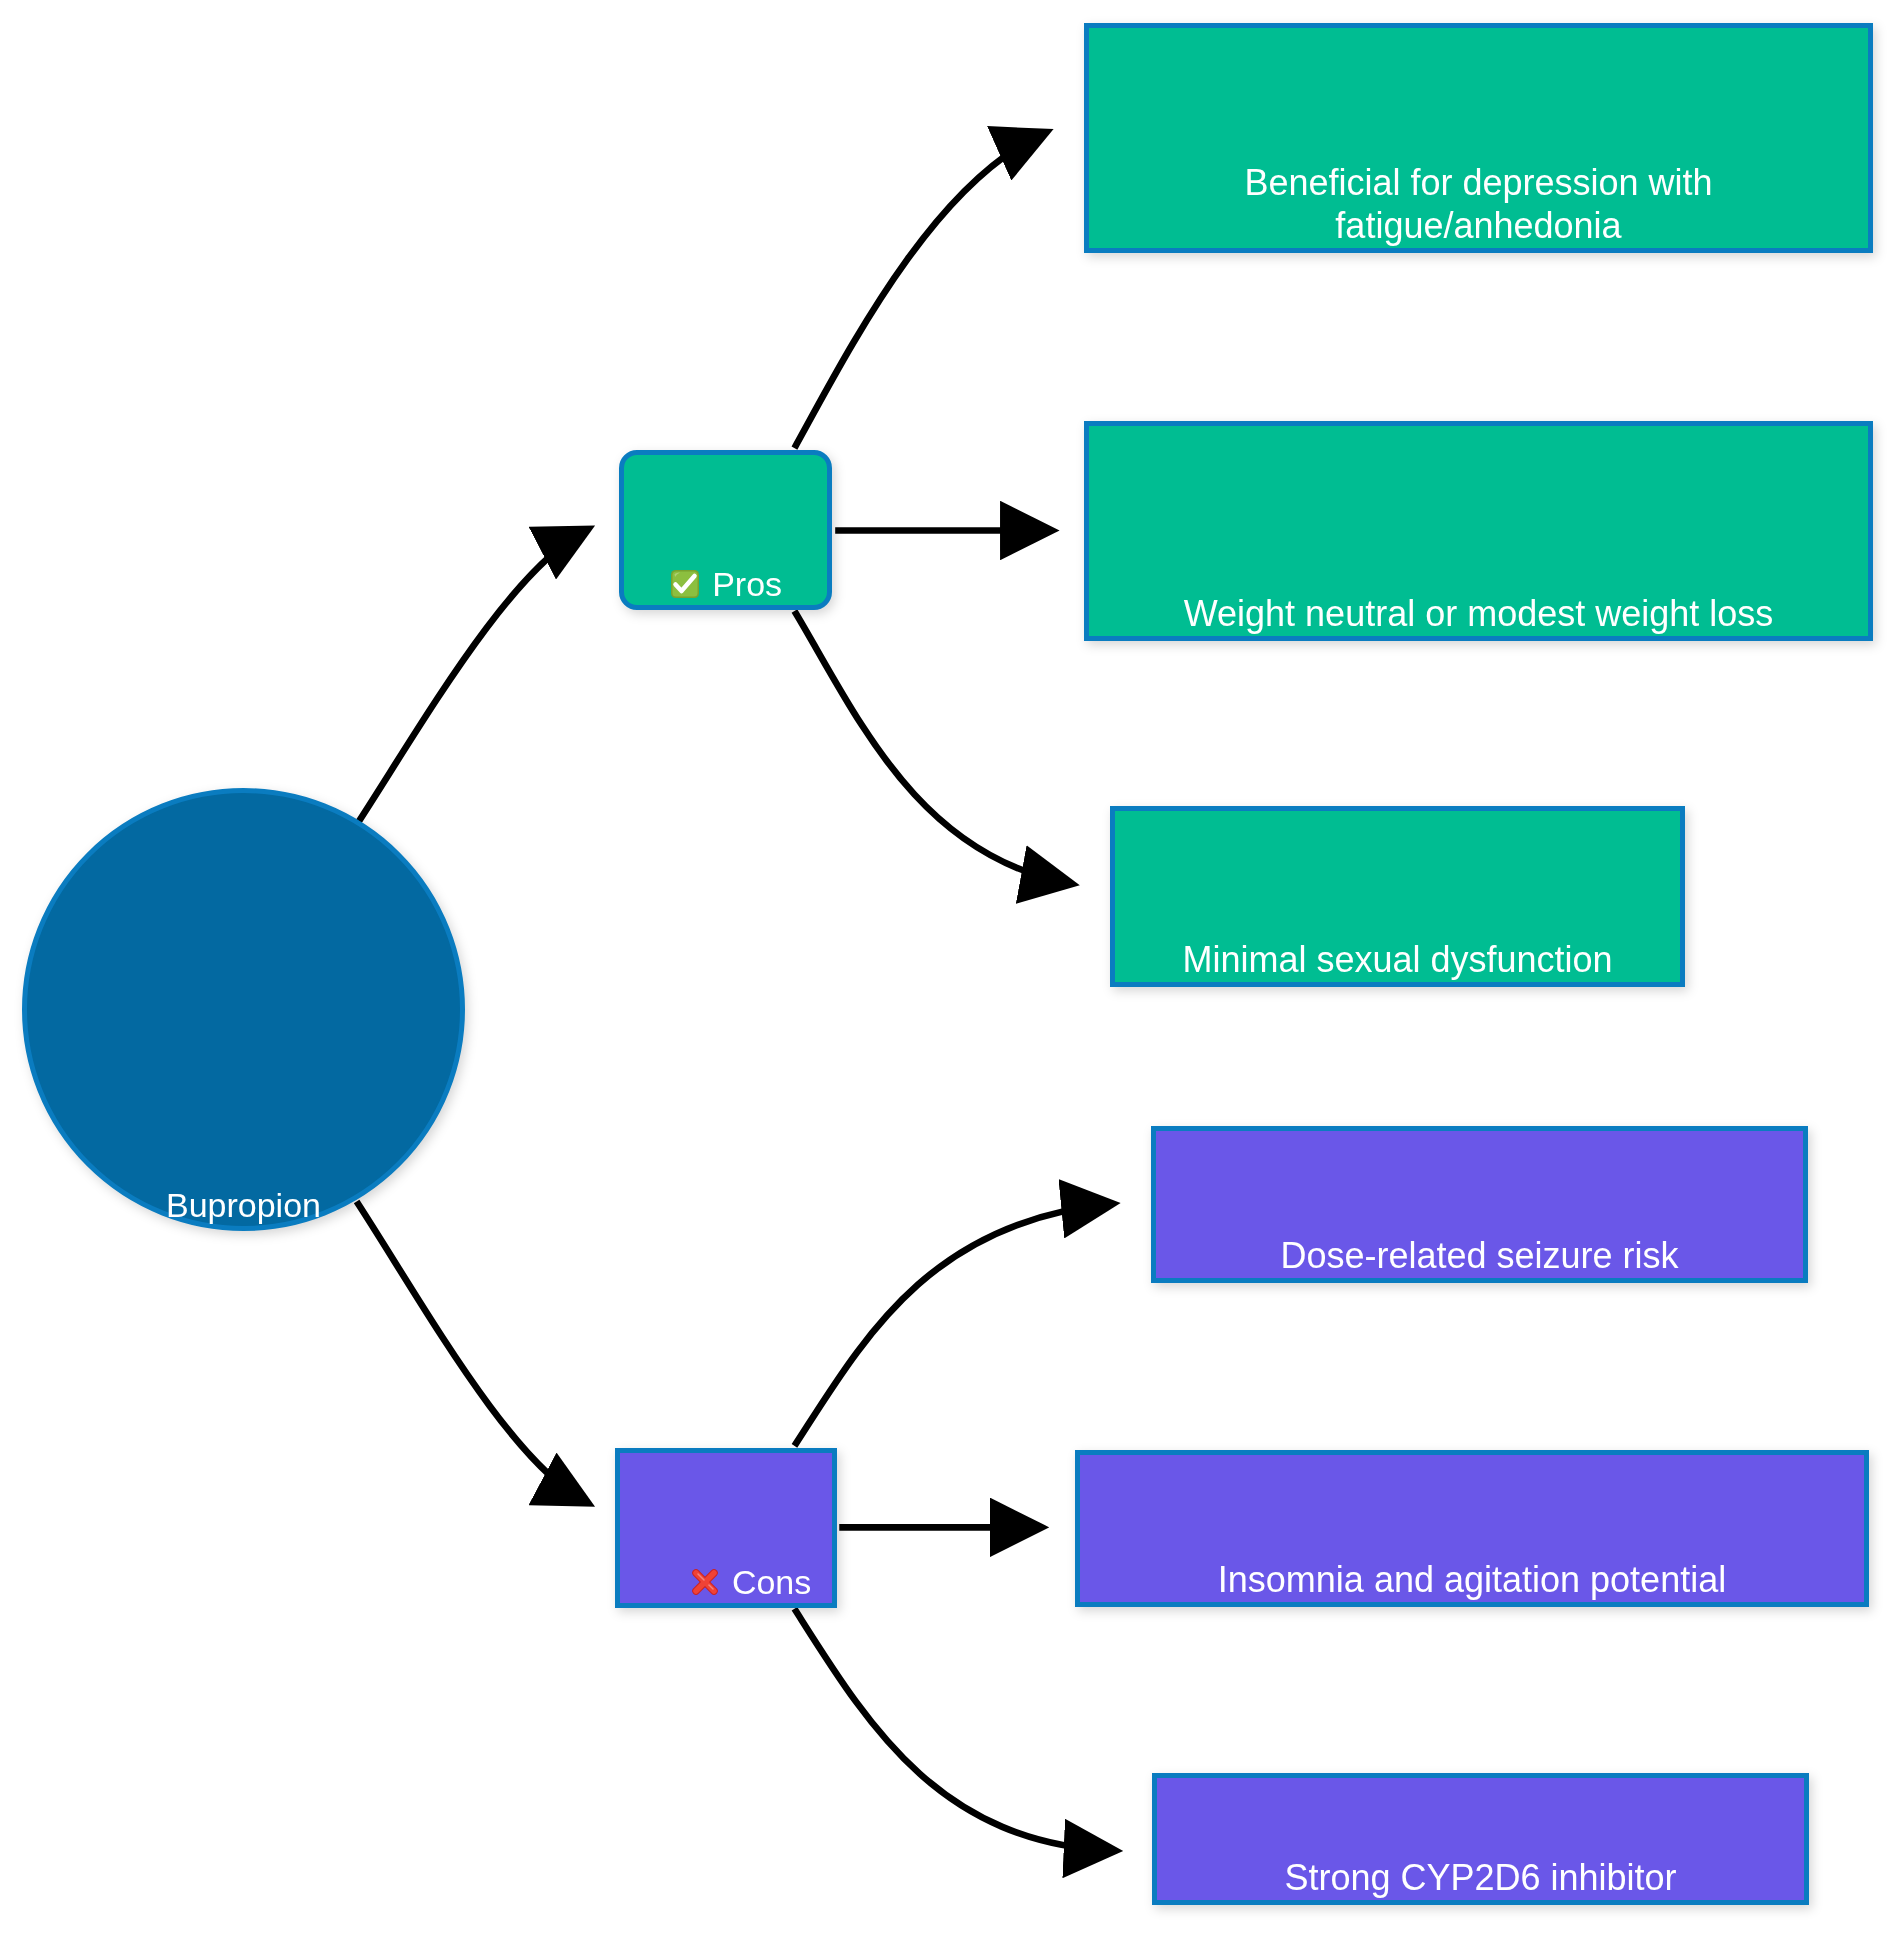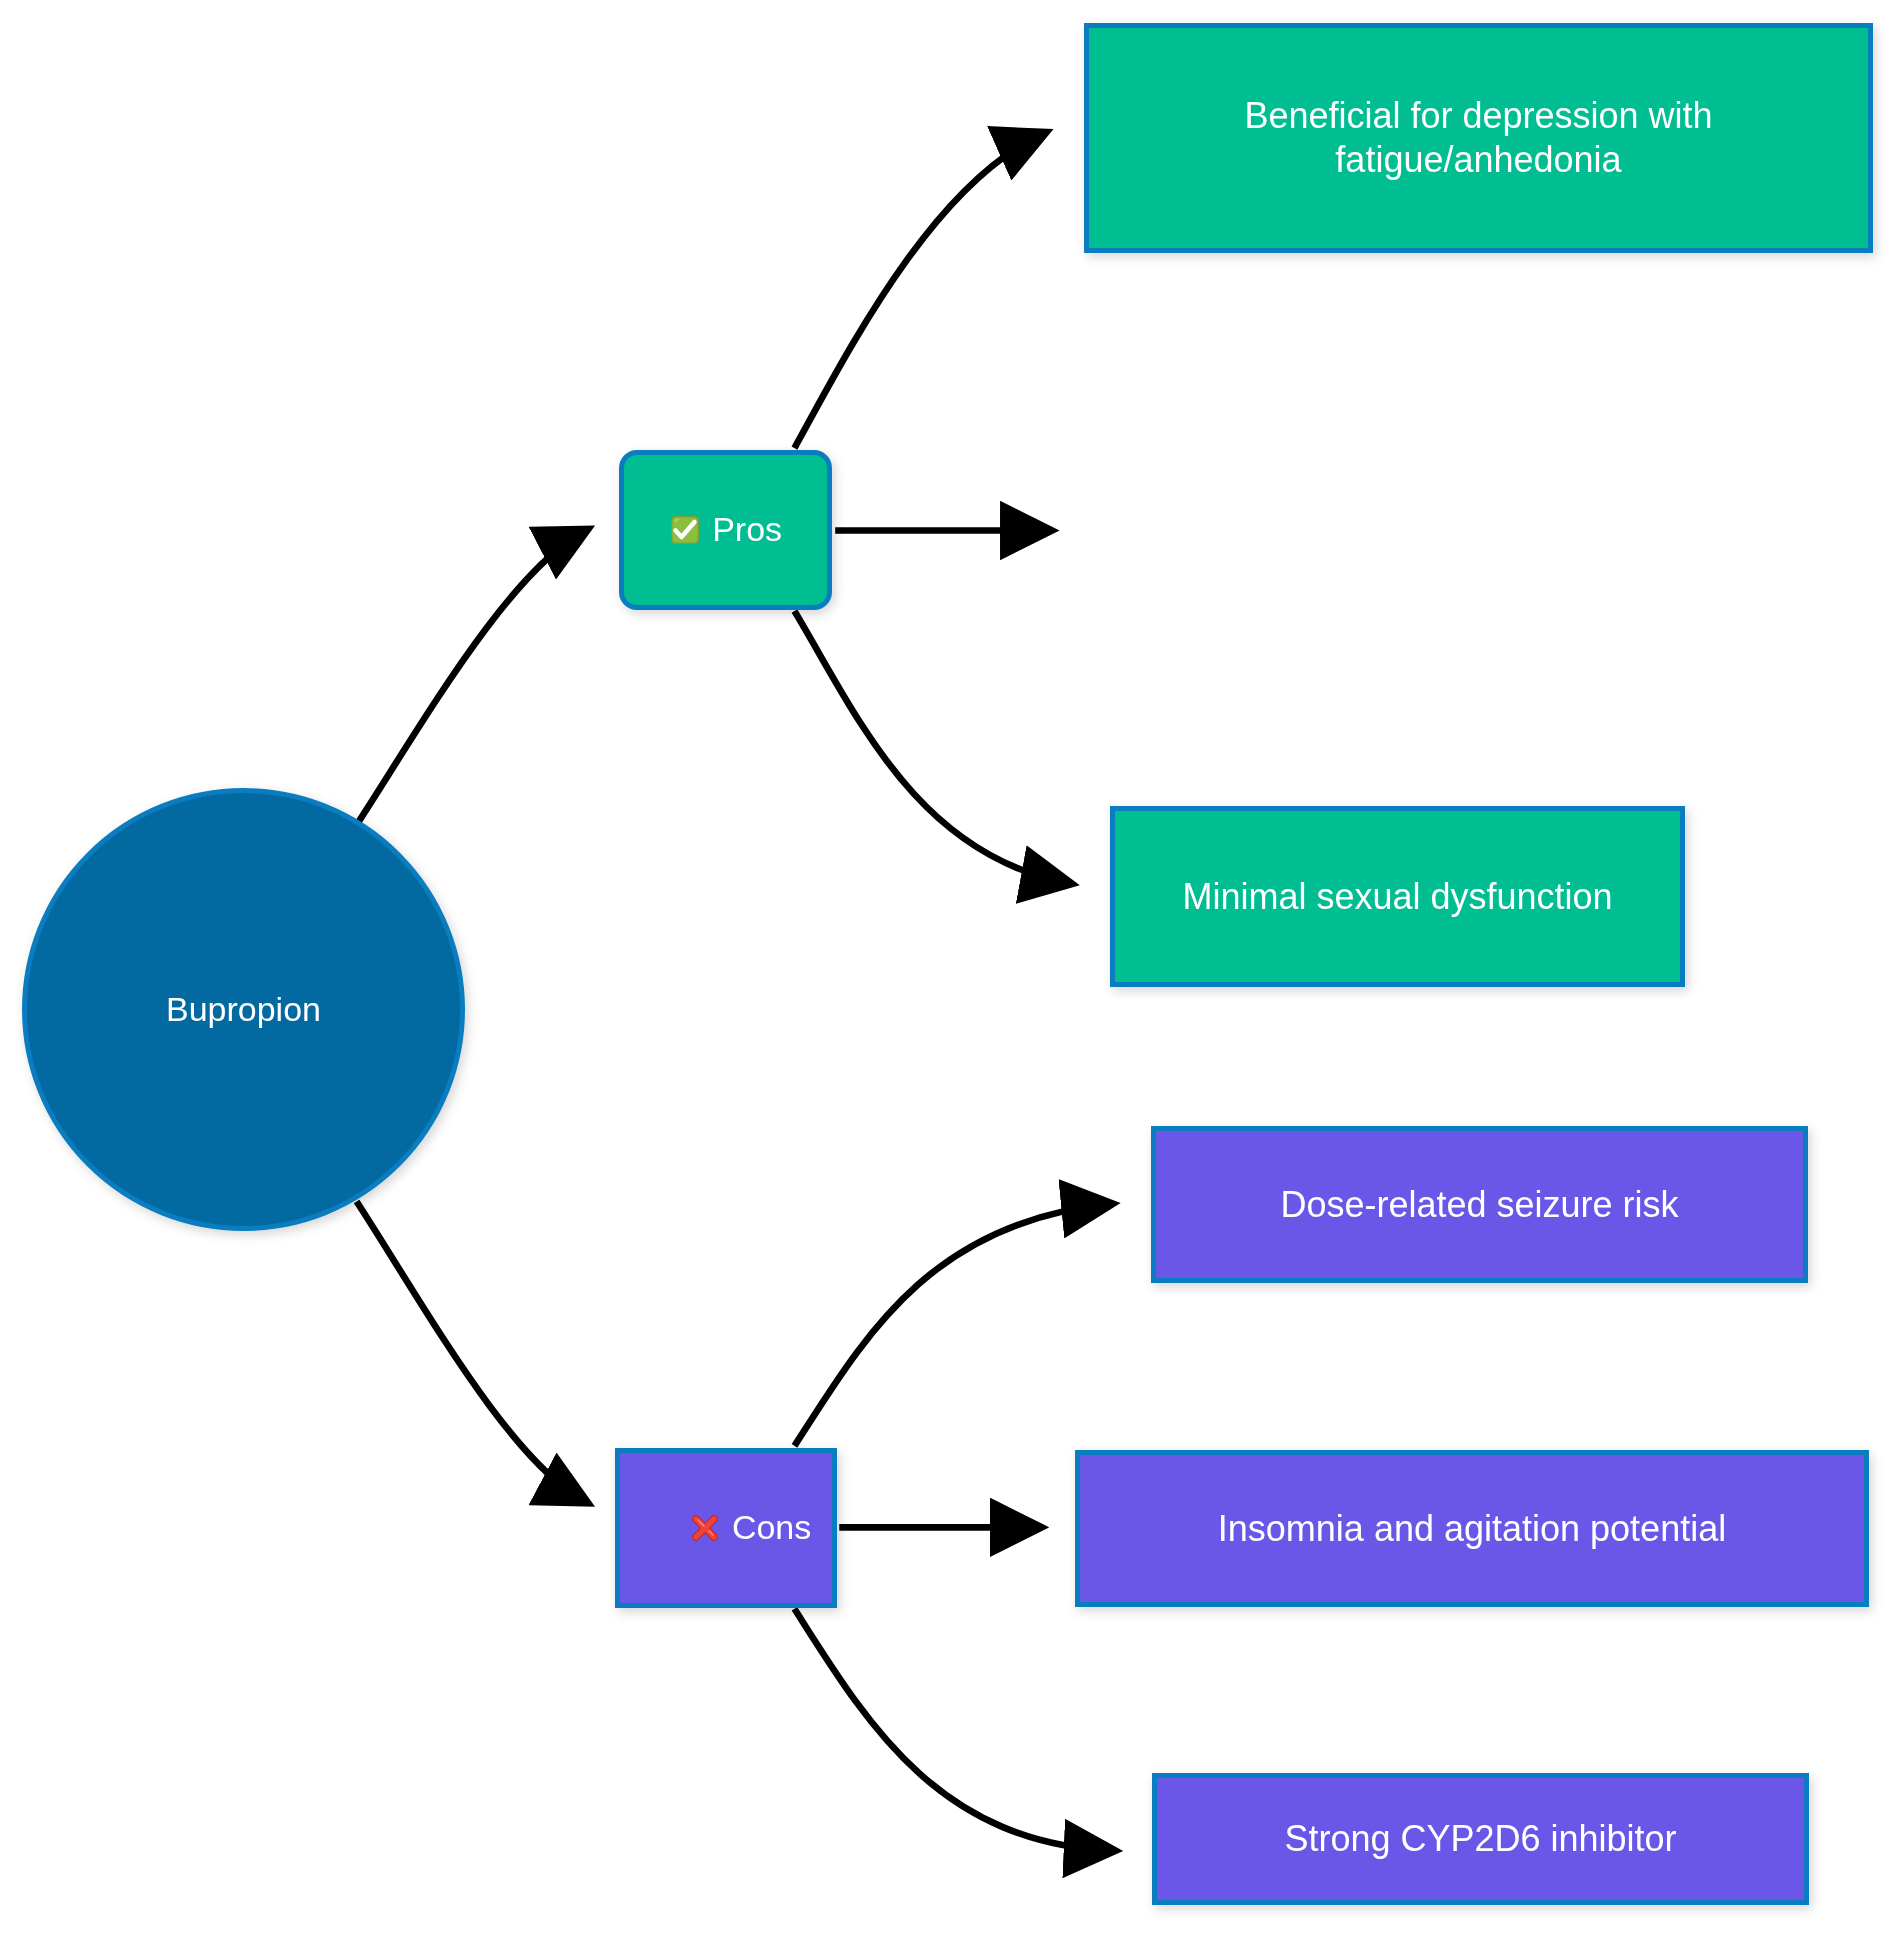--- a/index.html
+++ b/index.html
@@ -1,20 +1,20 @@
 <!DOCTYPE html>
 <html style="font-size:8.1px"><head>
 <meta charset="utf-8">
 <style>
   html,body{margin:0;padding:0;background:#ffffff;}
   body{width:1901px;height:1955px;font-family:"Liberation Sans",sans-serif;position:relative;overflow:hidden;}
   #stage{position:absolute;inset:0;width:1901px;height:1955px;}
   #edges{position:absolute;left:0;top:0;width:1901px;height:1955px;}
 
-  .node{position:absolute;box-sizing:border-box;display:flex;align-items:center;justify-content:center;
+  .node{position:absolute;box-sizing:border-box;display:flex;align-items:flex-end;justify-content:center;
         text-align:center;color:#ffffff;line-height:1.22;
         filter:drop-shadow(3.1px 4.1px 5.1px rgba(0,0,0,0.16));}
 
   .root-node{border-radius:50%;background:#0369a1;border:5.6px solid #0A7CC0;font-size:34px;}
 
   .branch-node{border:5.6px solid #0A7CC0;font-size:34px;}
   .branch-pros{background:#00BD92;}
   .branch-cons{background:#6A57E8;}
 
   .leaf-node{border:5.6px solid #0A7CC0;font-size:36px;padding:0 17.3px;}
@@ -88,20 +88,23 @@
         </svg>
       </span>
       <span class="label-text">Cons</span>
     </span>
   </div>
 
   <div class="node leaf-node leaf-pros" style="left:1084px;top:23.4px;width:789px;height:230px;">
     <span class="label-text">Beneficial for depression with fatigue/anhedonia</span>
   </div>
 
+  <div class="node leaf-node leaf-pros" style="left:1084px;top:421px;width:789px;height:220px;">
+    <span class="label-text">Weight neutral or modest weight loss</span>
+  </div>
 
   <div class="node leaf-node leaf-pros" style="left:1110px;top:806px;width:575px;height:181px;">
     <span class="label-text">Minimal sexual dysfunction</span>
   </div>
 
   <div class="node leaf-node leaf-cons" style="left:1151px;top:1126px;width:657px;height:157px;">
     <span class="label-text">Dose-related seizure risk</span>
   </div>
 
   <div class="node leaf-node leaf-cons" style="left:1075px;top:1450px;width:794px;height:157px;">

